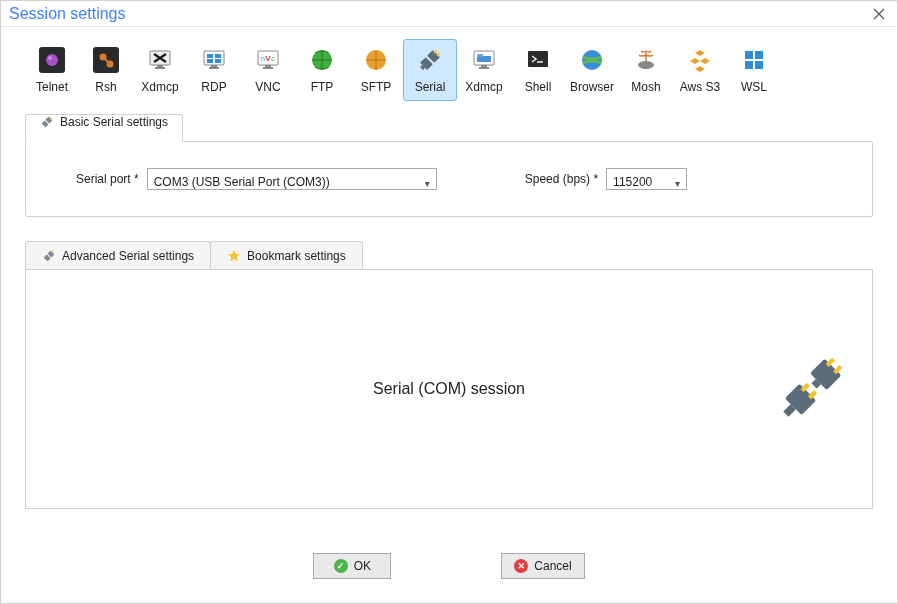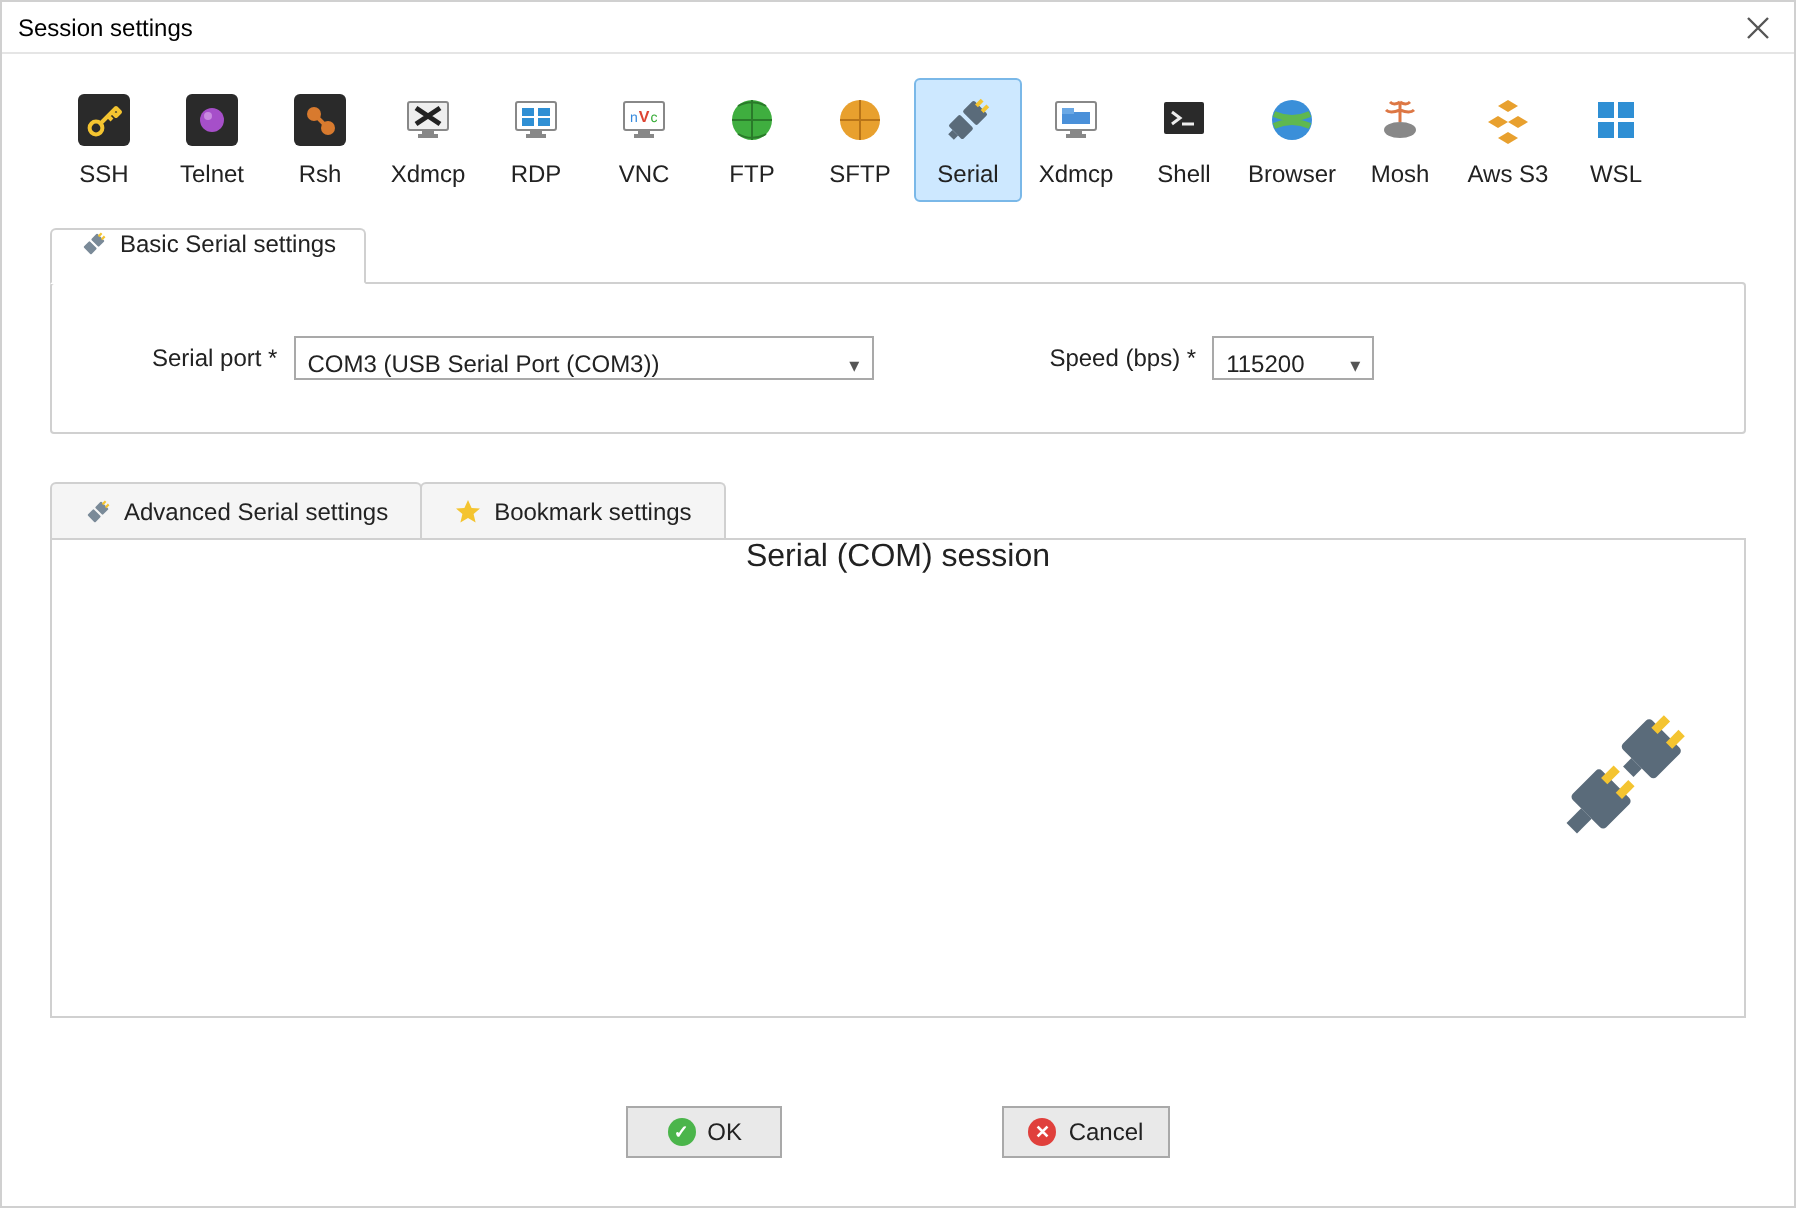--- a/index.html
+++ b/index.html
@@ -17,22 +17,22 @@
   }
   .titlebar {
     height: 26px;
     display: flex;
     align-items: center;
     justify-content: space-between;
     padding: 0 8px;
     border-bottom: 1px solid #e5e5e5;
   }
   .titlebar .title {
-    color: #000000;
-    font-size: 12px;
+    color: #3b82f6;
+    font-size: 16px;
   }
   .titlebar .close {
     color: #555;
     font-size: 14px;
     width: 20px;
     height: 20px;
     display: flex;
     align-items: center;
     justify-content: center;
     cursor: default;
@@ -129,20 +129,21 @@
     margin-right: -1px;
     border-top-left-radius: 3px;
     border-top-right-radius: 3px;
   }
   .adv-panel {
     margin: 0 24px;
     border: 1px solid #d0d0d0;
     height: 240px;
     position: relative;
     display: flex;
+    align-items: center;
     justify-content: center;
   }
   .adv-panel .big-label {
     font-size: 16px;
     color: #222;
   }
   .big-icon {
     position: absolute;
     right: 24px;
     top: 50%;
@@ -185,30 +186,20 @@
   <span class="title">Session settings</span>
   <span class="close">
     <svg width="12" height="12" viewBox="0 0 12 12">
         <path d="M1 1 L11 11 M11 1 L1 11" stroke="#555" stroke-width="1.2" fill="none"></path>
       </svg>
   </span>
 </div>
 
 <div class="session-types">
 
-  <div class="st-item">
-    <div class="st-icon">
-      <svg width="26" height="26" viewBox="0 0 26 26">
-          <rect width="26" height="26" rx="3" fill="#2a2a2a"></rect>
-          <circle cx="9" cy="17" r="3.2" fill="none" stroke="#f4c430" stroke-width="2"></circle>
-          <path d="M11 15 L19 7 L21 9 L19 11 L17 9 L15 11 L17 13" fill="none" stroke="#f4c430" stroke-width="2" stroke-linejoin="round"></path>
-        </svg>
-    </div>
-    <div class="st-label">SSH</div>
-  </div>
 
   <div class="st-item">
     <div class="st-icon">
       <svg width="26" height="26" viewBox="0 0 26 26">
           <rect width="26" height="26" rx="3" fill="#2a2a2a"></rect>
           <circle cx="13" cy="13" r="6" fill="#a64fc9"></circle>
           <circle cx="11" cy="11" r="2" fill="#c98ae0"></circle>
         </svg>
     </div>
     <div class="st-label">Telnet</div>

